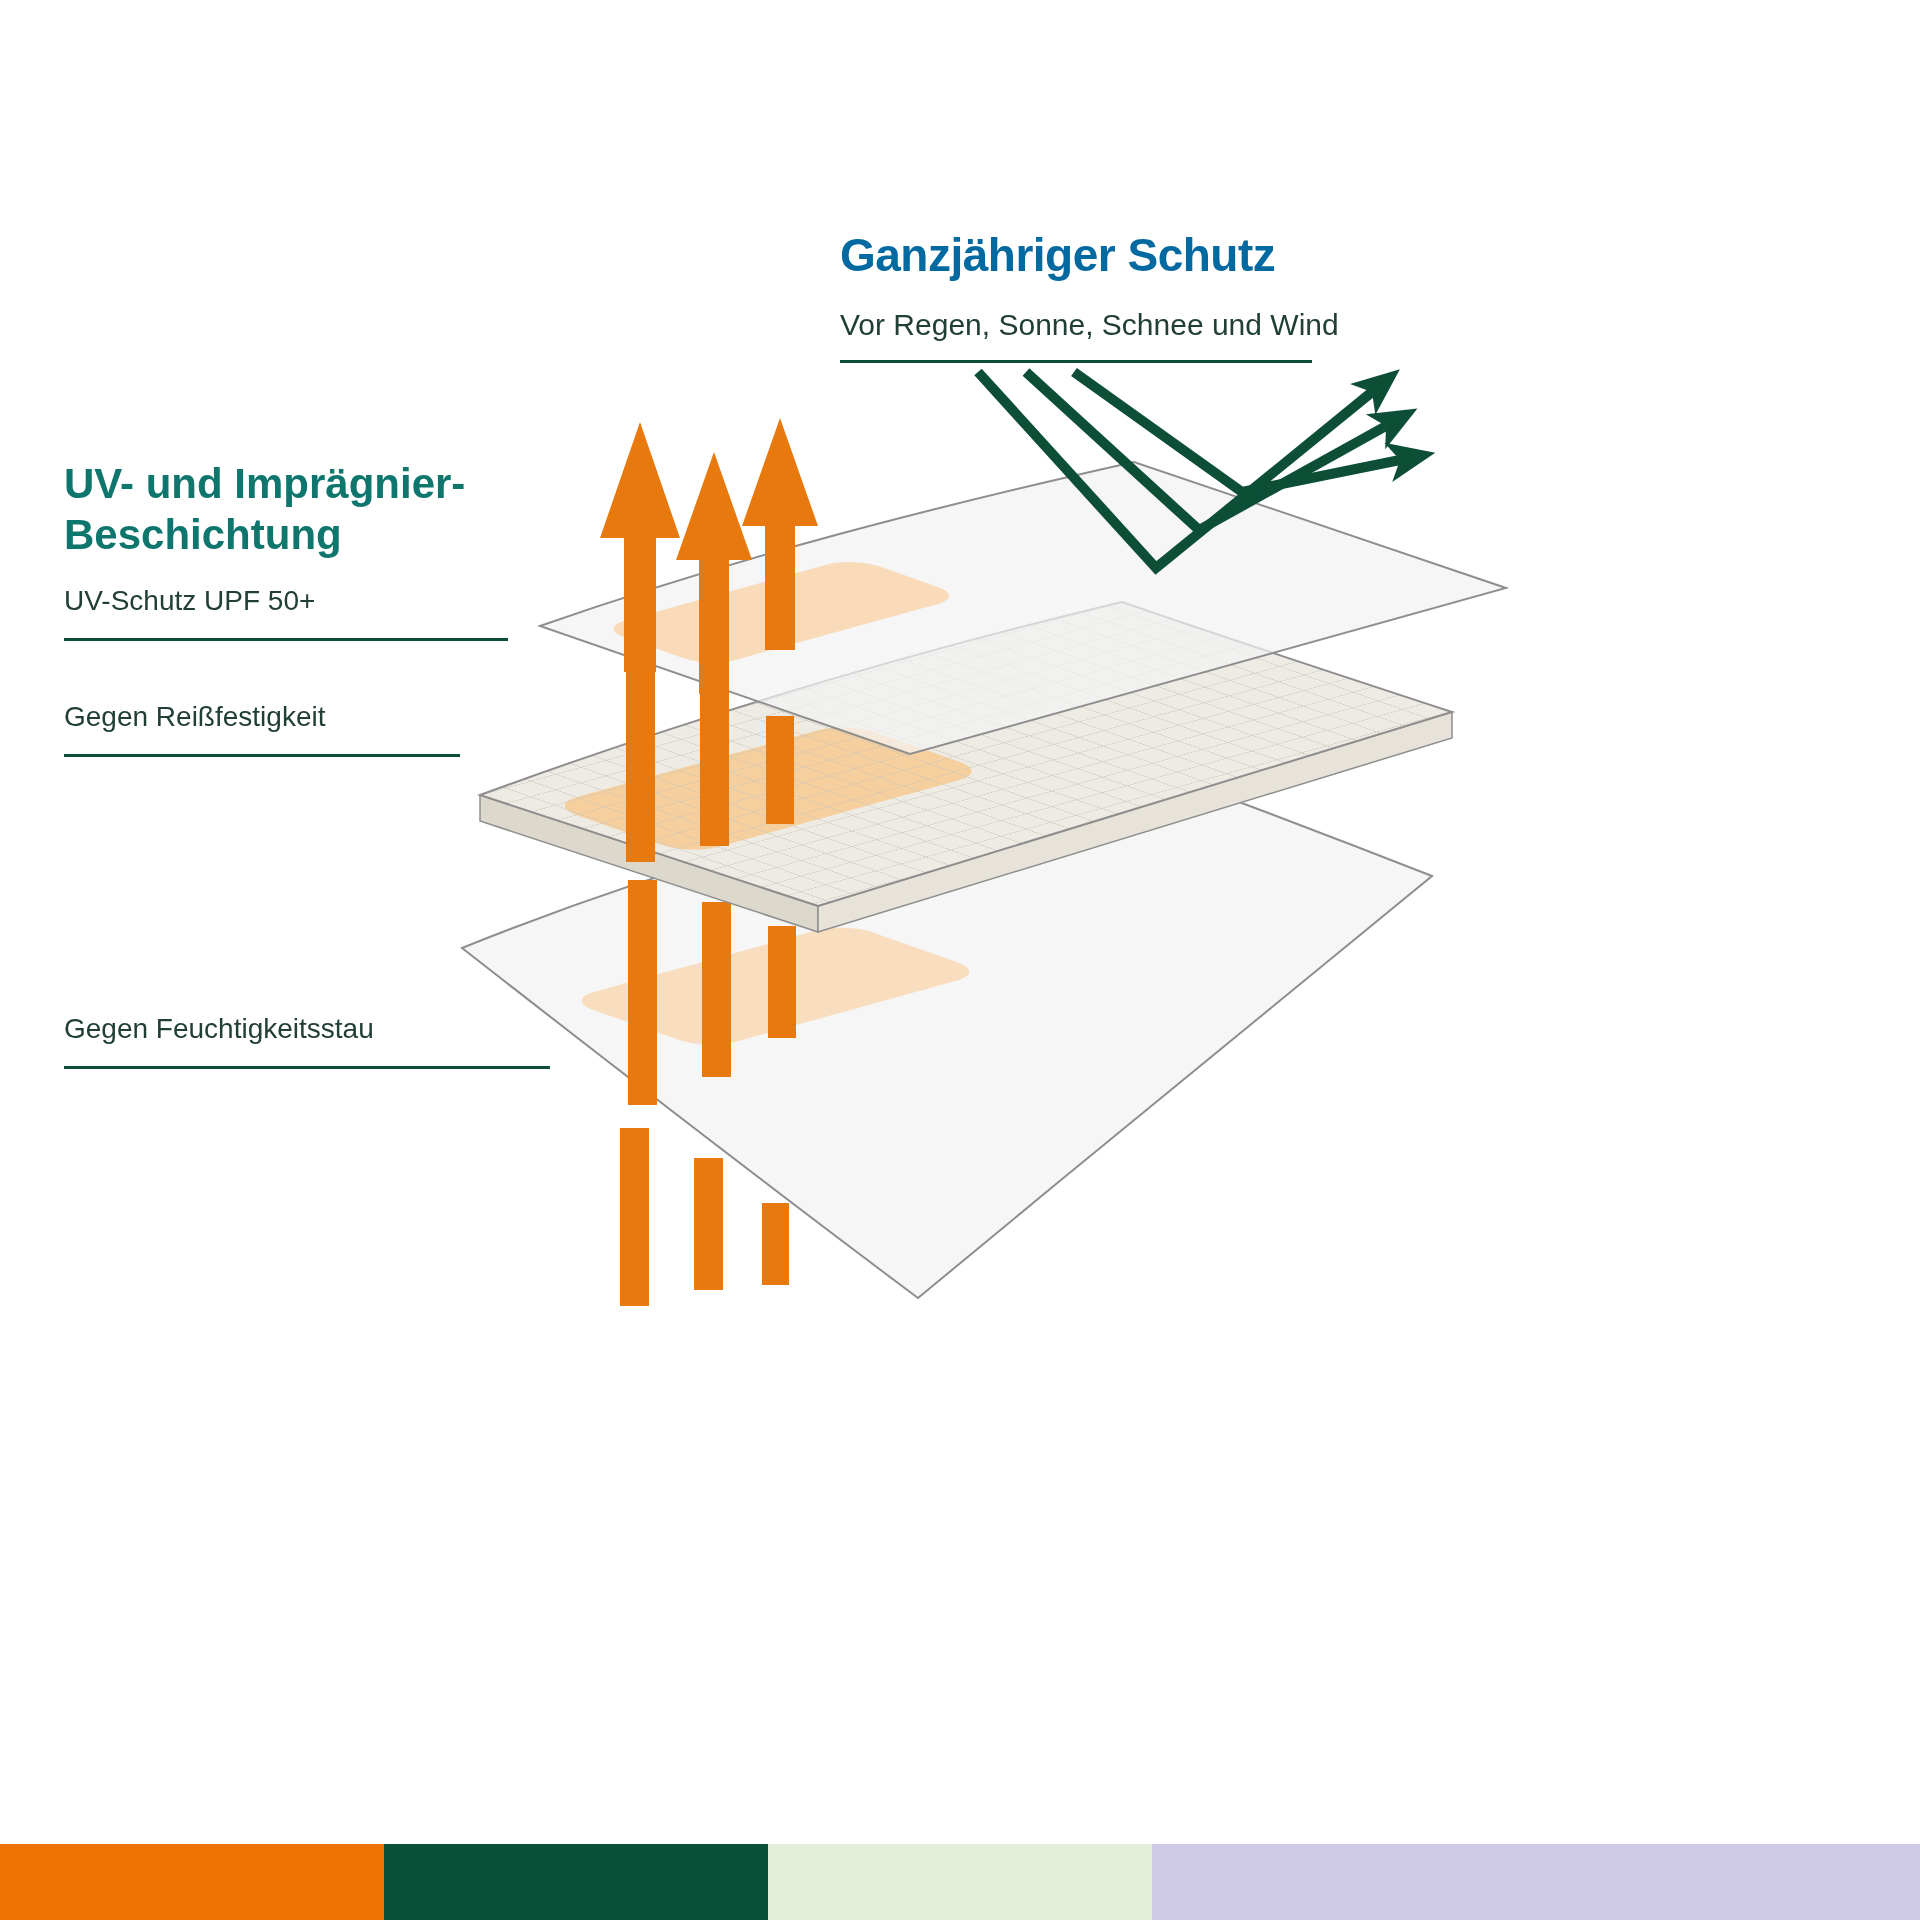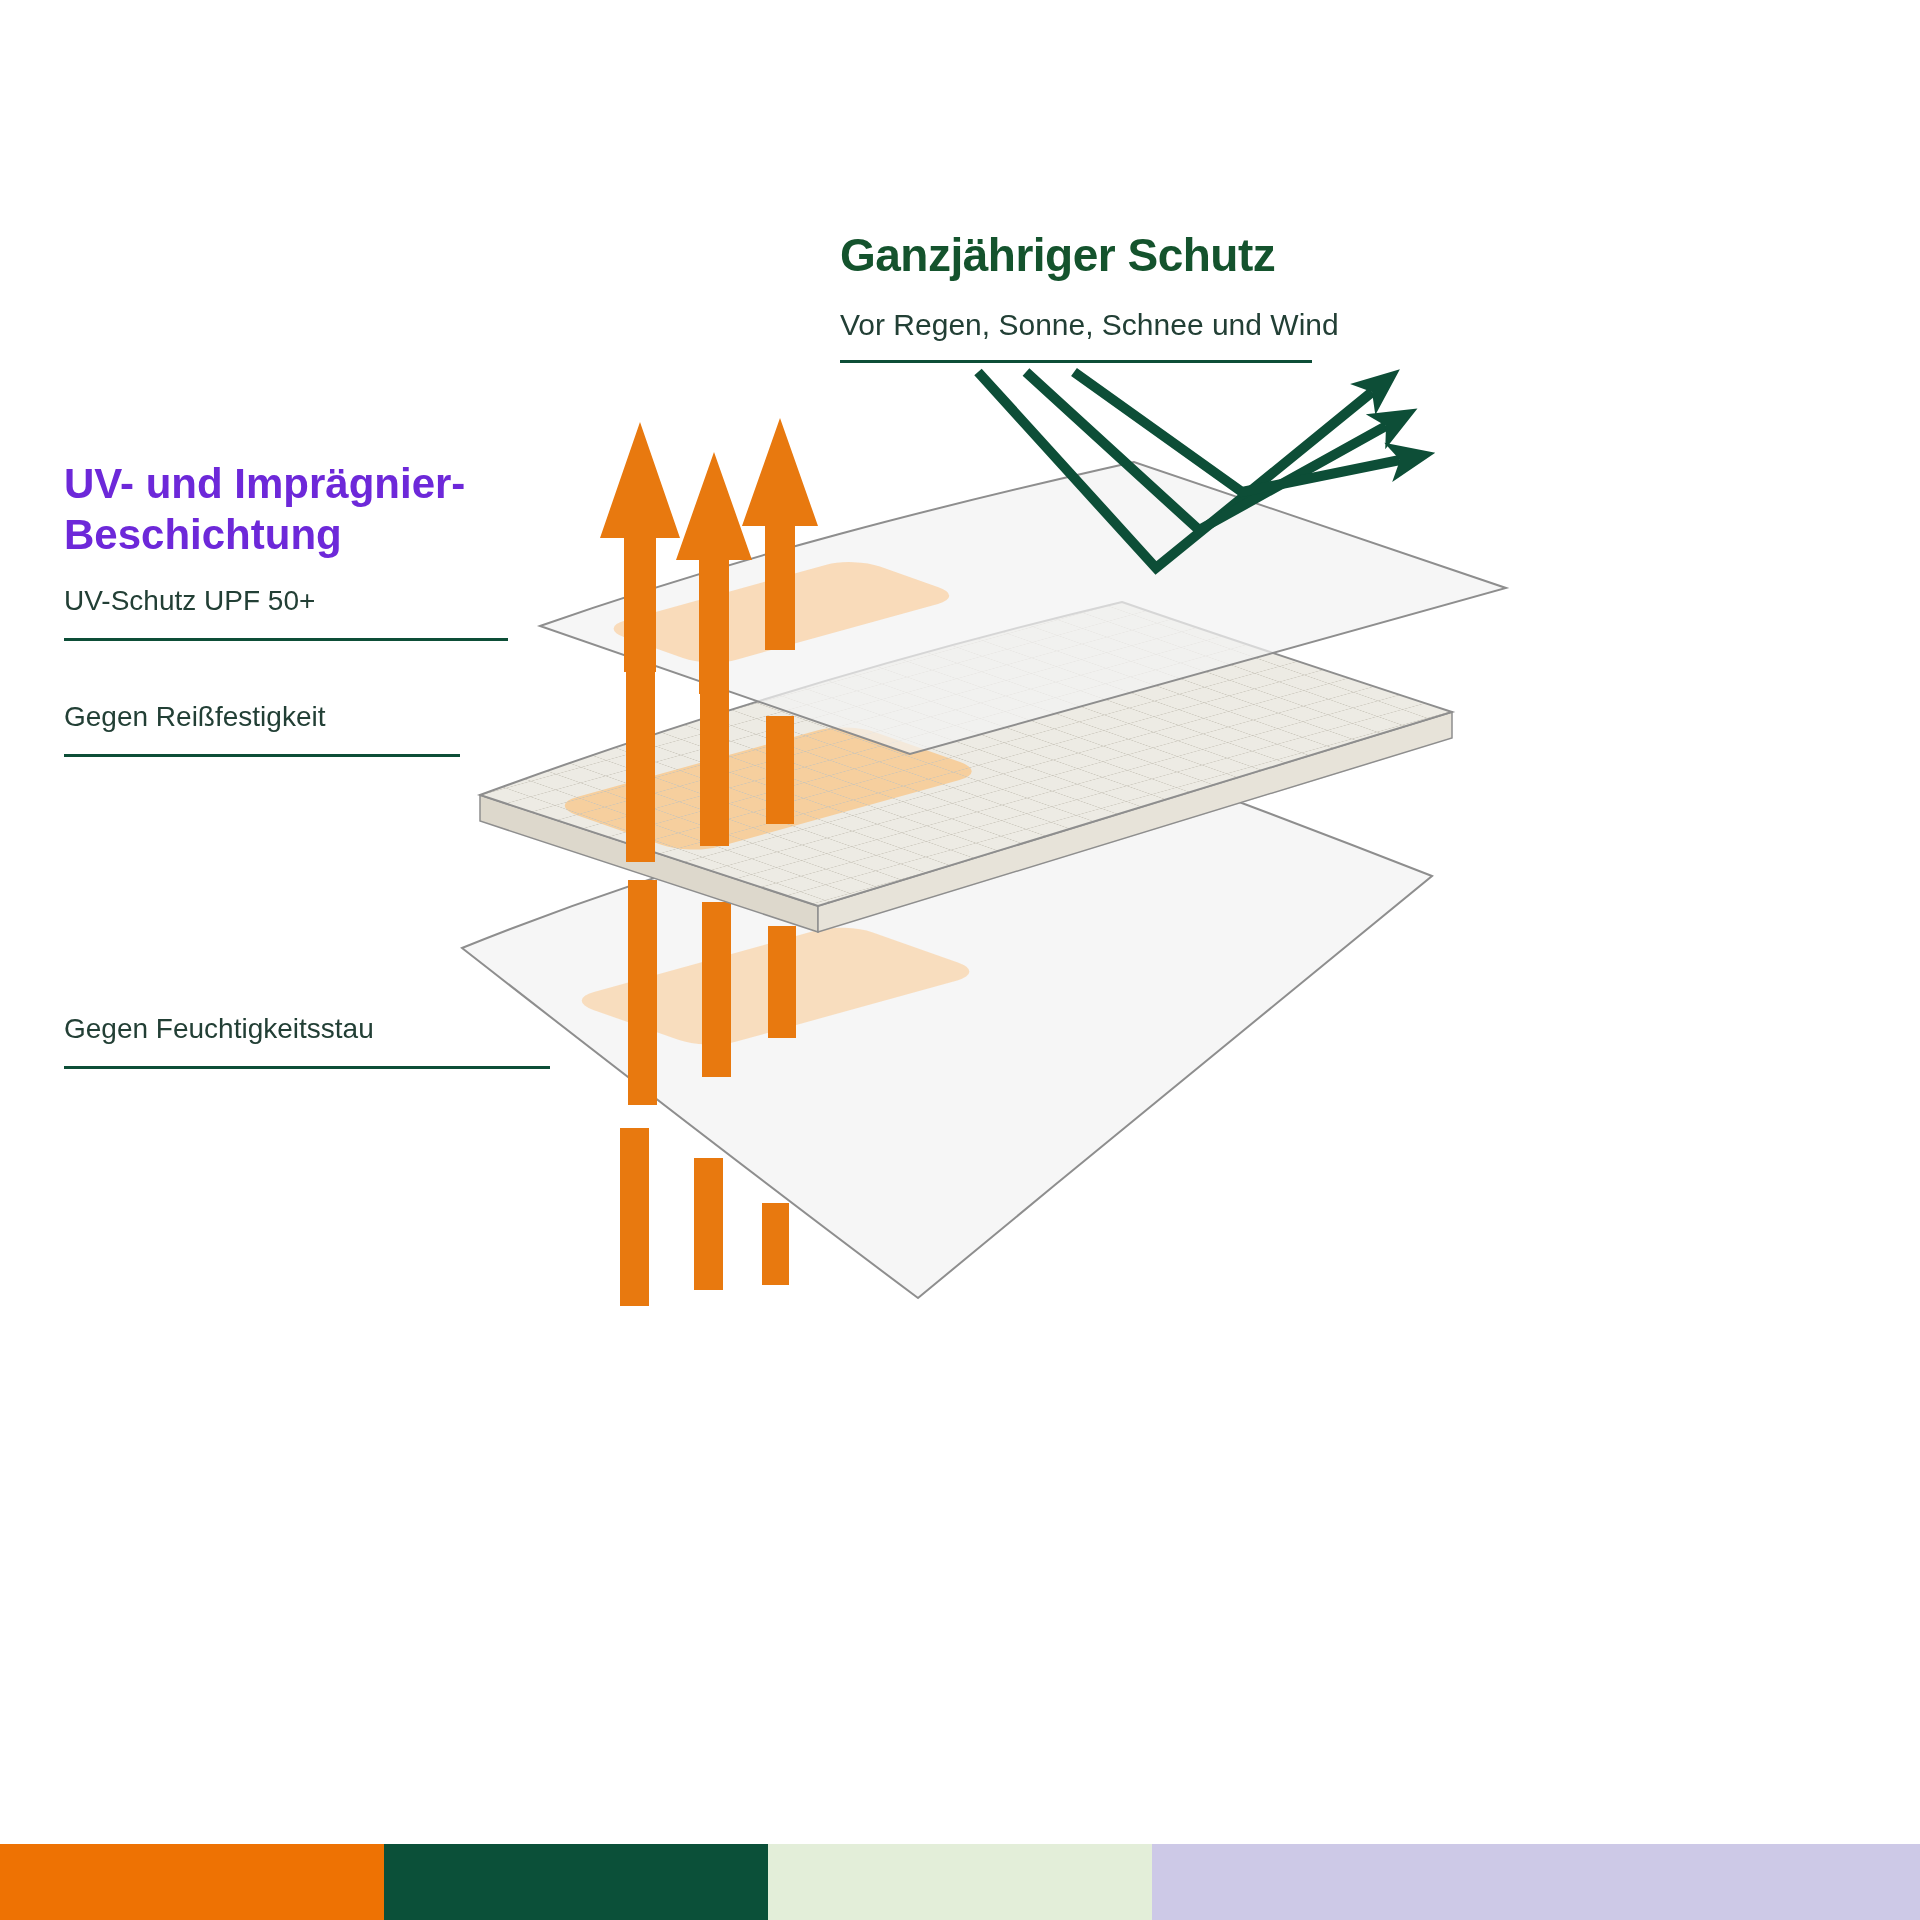--- a/index.html
+++ b/index.html
@@ -2,26 +2,26 @@
 <html><head>
 <meta charset="utf-8">
 <style>
   *{box-sizing:border-box;margin:0;padding:0}
   html,body{background:#ffffff}
   .canvas{position:relative;width:1920px;height:1920px;background:#ffffff;
           font-family:"Liberation Sans",sans-serif;overflow:hidden}
   .diagram{position:absolute;left:0;top:0;width:1920px;height:1920px}
 
   .hdr{position:absolute;left:840px;top:228px;width:540px}
-  .hdr h1{font-size:46px;font-weight:bold;color:#14532d;letter-spacing:-0.5px}
+  .hdr h1{font-size:46px;font-weight:bold;color:#0369a1;letter-spacing:-0.5px}
   .hdr p{margin-top:26px;font-size:30px;color:#223f35}
   .hdr .rule{margin-top:18px;width:472px;border-top:3px solid #0d4e37}
 
   .label{position:absolute;left:64px}
-  .label h2{font-size:42px;font-weight:bold;color:#6d28d9;line-height:1.22}
+  .label h2{font-size:42px;font-weight:bold;color:#0f766e;line-height:1.22}
   .label p{margin-top:23px;font-size:28px;color:#223f35;line-height:1.32}
   .label .rule{margin-top:18px;border-top:3px solid #0d4e37}
   .l1{top:458px}
   .l1 h2{width:440px}
   .l1 .rule{width:444px}
   .l2{top:676px}
   .l2 .rule{width:396px}
   .l3{top:800px}
   .l3 p{width:430px}
   .l3 .rule{width:382px}

